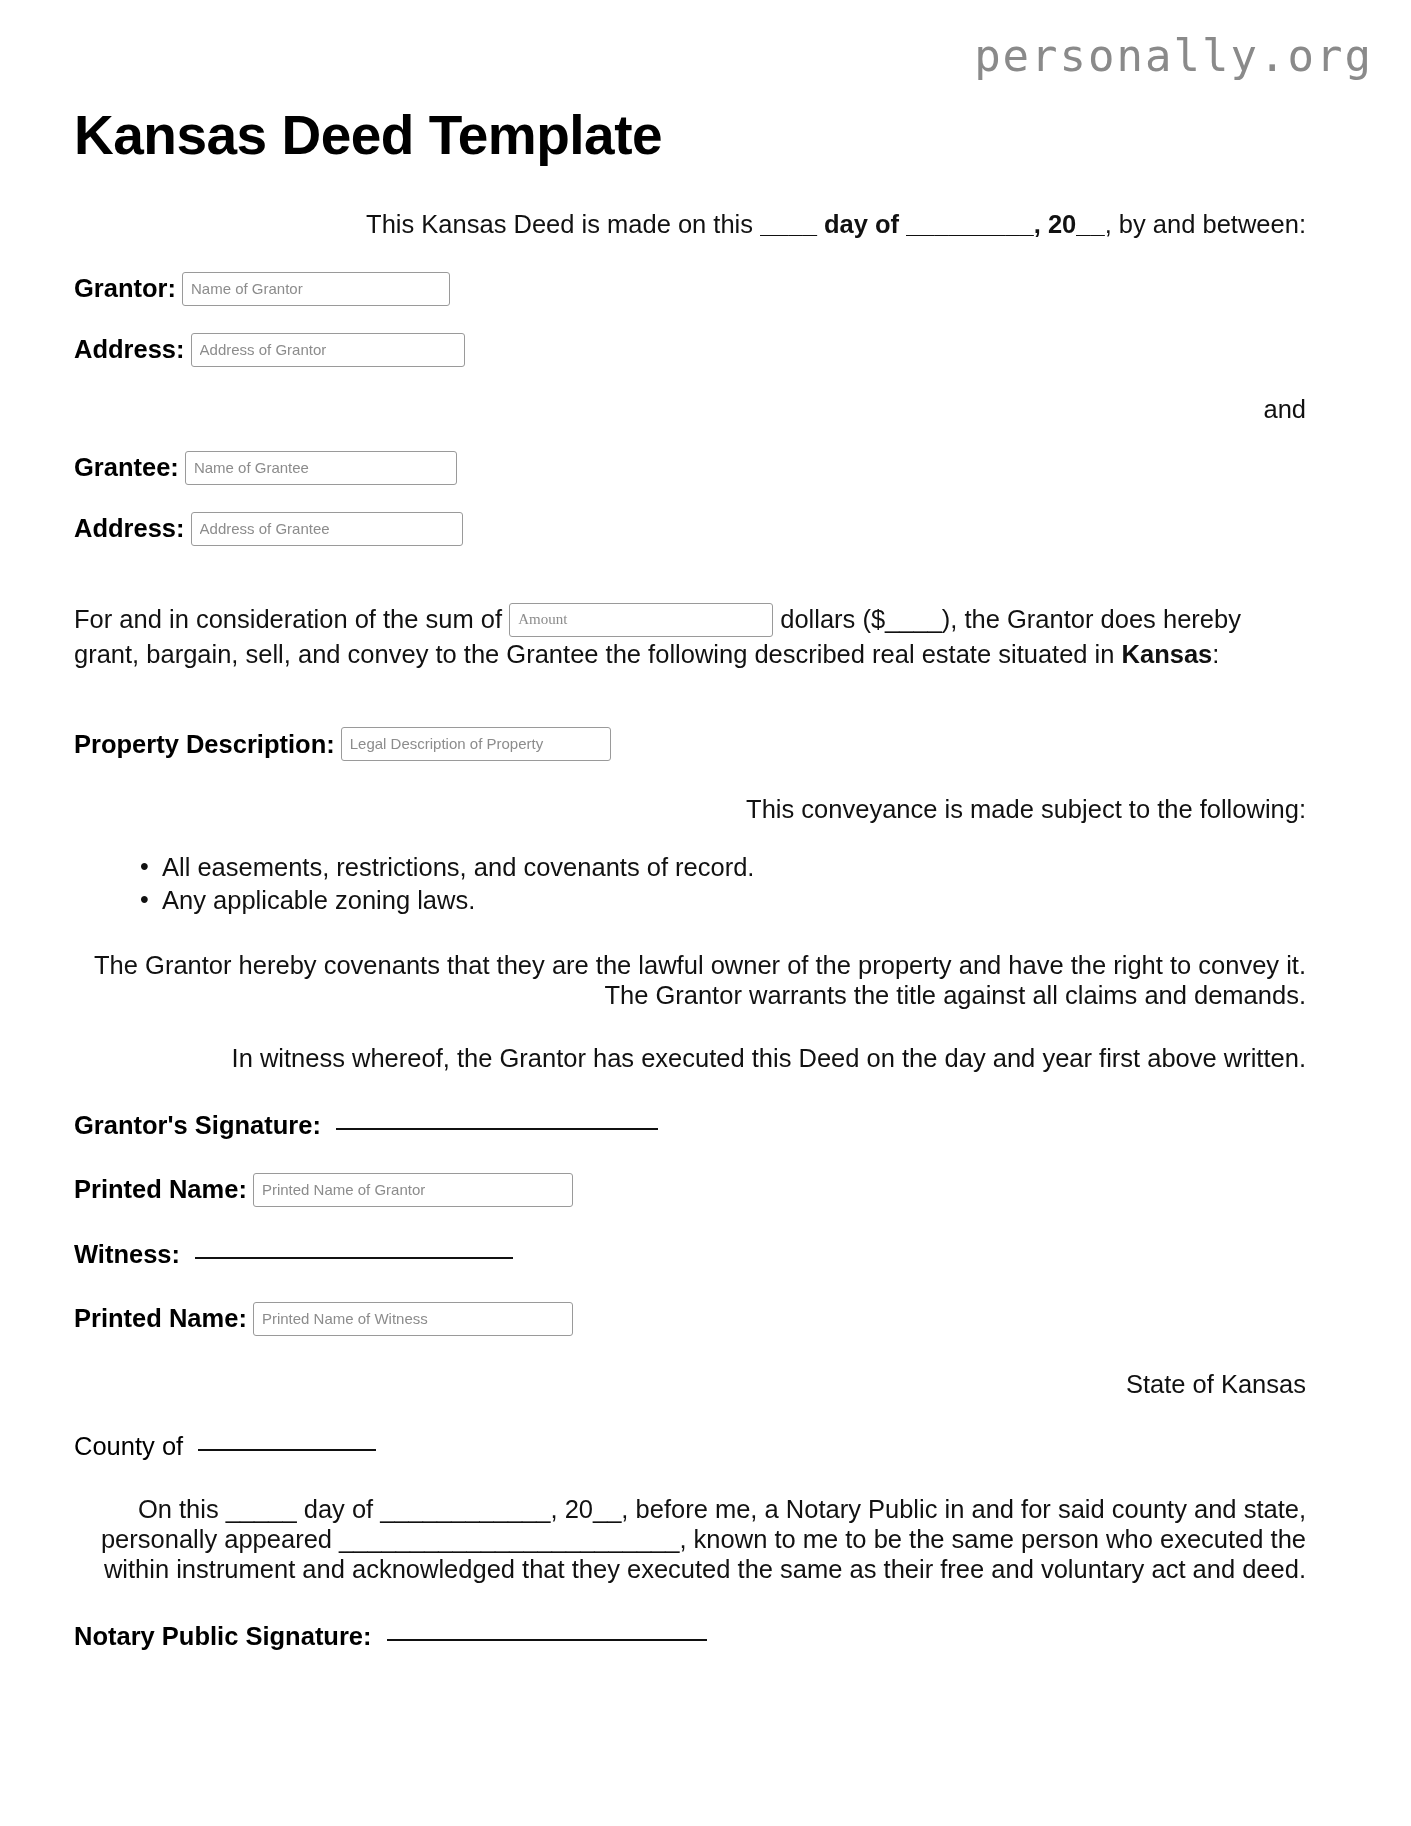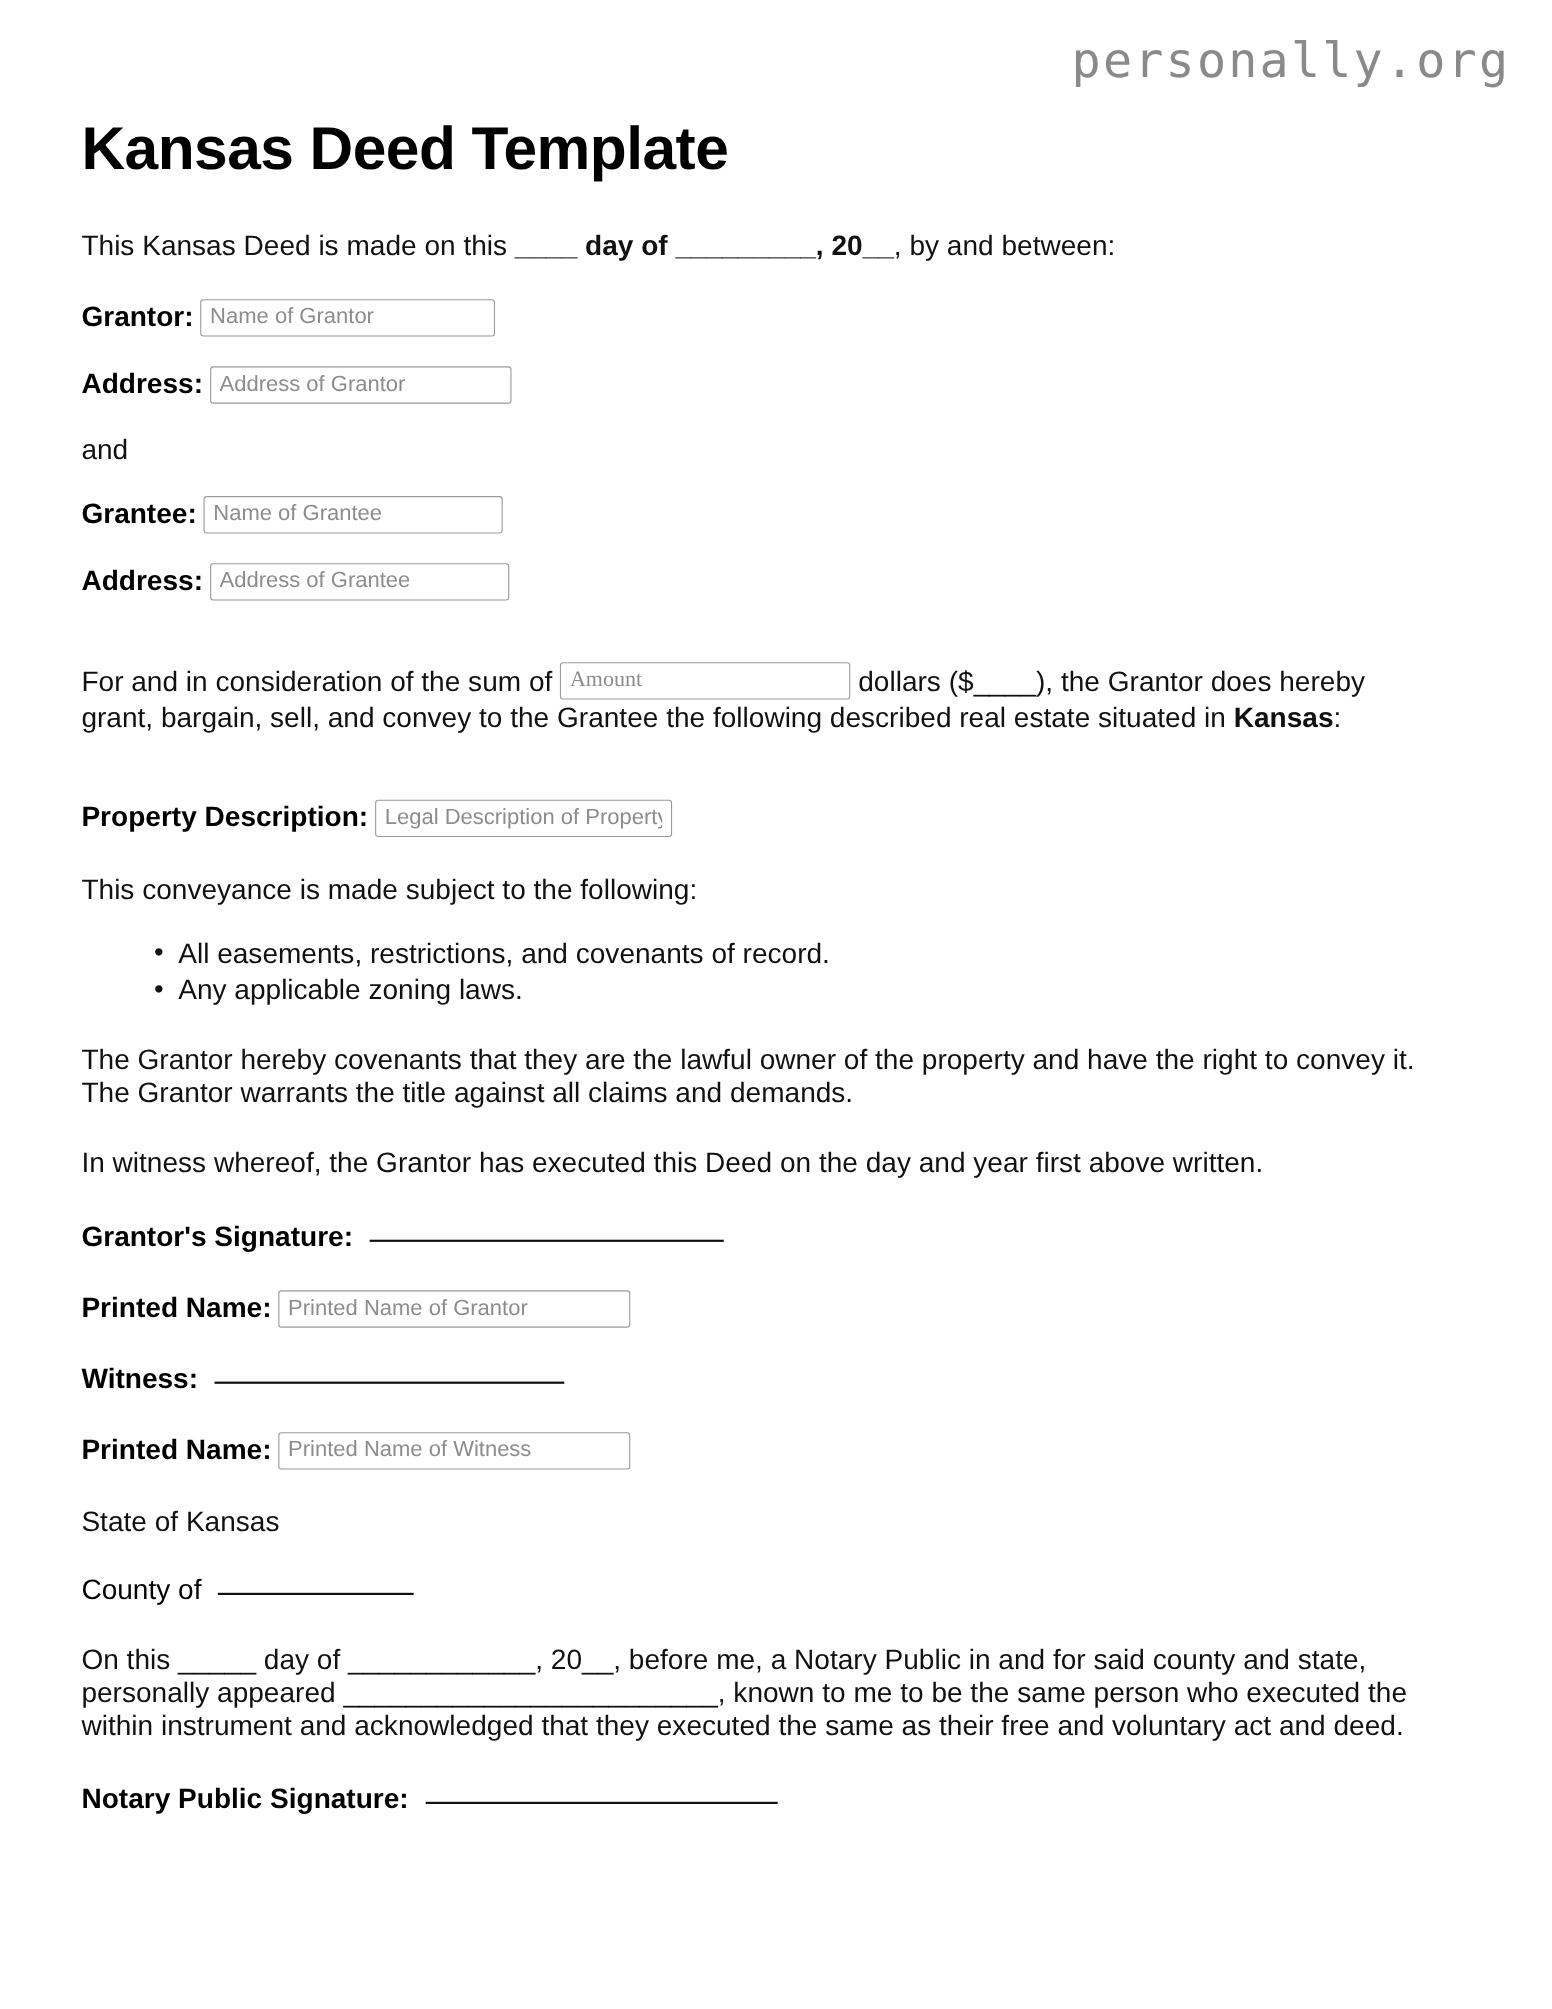--- a/index.html
+++ b/index.html
@@ -56,20 +56,21 @@
     line-height: 1.05;
     color: #000;
   }
 
   p.para {
     font-size: 25.5px;
     line-height: 1.18;
     margin: 0;
     color: #111;
     font-weight: 400;
+    text-align: right;
   }
 
   .gap-intro { height: 44px; }
   .gap-sm { height: 27px; }
   .gap-md { height: 33px; }
   .gap-lg { height: 38px; }
 
   b, strong, .b {
     font-weight: bold;
   }
@@ -82,21 +83,21 @@
   }
   .field-label {
     font-weight: bold;
     font-size: 25.5px;
     white-space: nowrap;
     color: #000;
     margin-right: 6px;
   }
   .txt-input {
     font-family: "Liberation Sans", sans-serif;
-    font-size: 20px;
+    font-size: 15px;
     color: #6f6f6f;
     background: #ffffff;
     border: 1.5px solid #9a9a9a;
     border-radius: 3px;
     padding: 5px 8px 6px 8px;
     outline: none;
     height: 34px;
     line-height: 21px;
   }
   .txt-input::placeholder { color: #8c8c8c; opacity: 1; }

